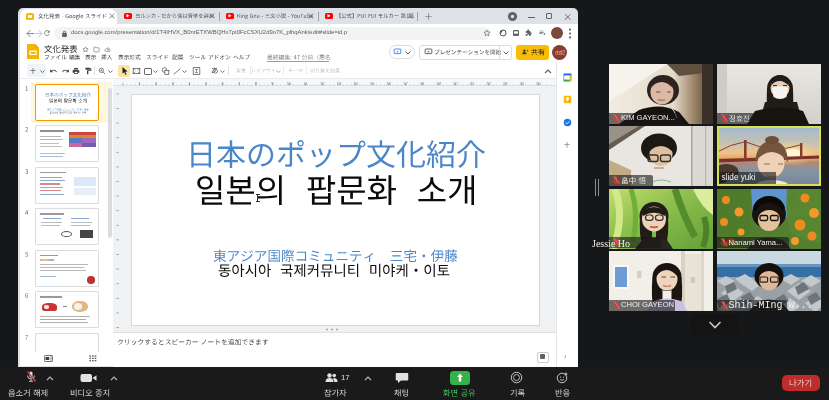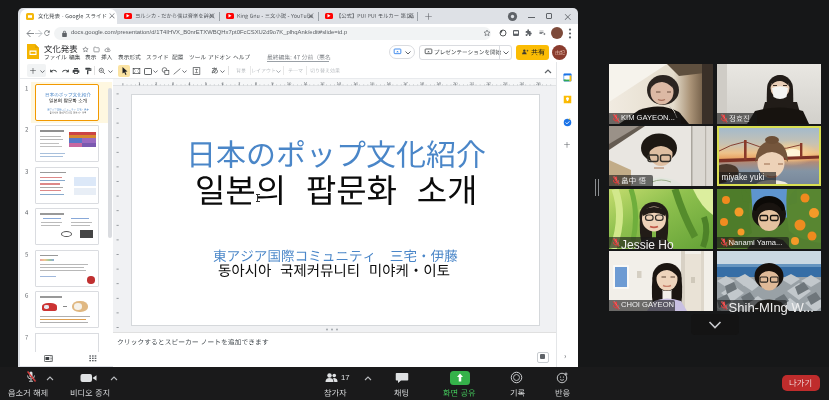--- a/index.html
+++ b/index.html
@@ -706,21 +706,21 @@
       <path d="M0 40 Q10 36 18 40 Q24 44 20 50 Q10 54 0 52 Z" fill="#4a382c"></path>
       <path d="M0 50 Q8 52 10 56 L0 58 Z" fill="#30241c"></path>
       <ellipse cx="54" cy="37" rx="13.5" ry="15" fill="#edd2b8"></ellipse>
       <path d="M38 36 Q40 15 55 15 Q70 15 71 36 Q63 26 55 26 Q46 26 38 36 Z" fill="#75563c"></path>
       <ellipse cx="55" cy="14" rx="7" ry="4" fill="#6d4f36"></ellipse>
       <path d="M47 38 l6 0 M61 38 l5 0" stroke="#9a6a4c" stroke-width="1.2"></path>
       <path d="M50 50 q5 2.2 10 0" stroke="#c8836a" stroke-width="1.5" fill="none"></path>
       <path d="M36 60 L42 56 Q55 52 68 56 L74 60 Z" fill="#efe9dd"></path>
     </svg>
 <div style="position:absolute;left:718.6px;top:172.1px;width:57px;height:12px;background:rgba(24,24,24,0.62)"></div>
-<div style="position:absolute;left:721.6px;top:172.6px;width:57px;height:11px;font-size:8.2px;color:#f2f2f2;font-family:'Liberation Sans'">miyake yuki</div>
+<div style="position:absolute;left:721.6px;top:172.6px;width:57px;height:11px;font-size:8.2px;color:#f2f2f2;font-family:'Liberation Sans'">slide yuki</div>
 <svg style="position:absolute;left:609.0px;top:188.6px;" width="104" height="60" viewBox="0 0 104 60" preserveAspectRatio="none">
       <defs>
         <linearGradient id="gr5" x1="0" y1="0" x2="1" y2="1">
           <stop offset="0" stop-color="#c4dc6e"></stop>
           <stop offset="0.4" stop-color="#8ec04e"></stop>
           <stop offset="1" stop-color="#63a136"></stop>
         </linearGradient>
       </defs>
       <rect width="104" height="60" fill="url(#gr5)"></rect>
       <path d="M6 0 Q16 28 4 60" stroke="#d2e88c" stroke-width="7" fill="none"></path>
@@ -742,21 +742,21 @@
 <div style="position:absolute;left:609.0px;top:237.4px;width:52.0px;height:11px;background:rgba(24,24,24,0.62);border-radius:0 2px 0 0"></div>
 <svg style="position:absolute;left:612.0px;top:238.4px" width="8" height="9" viewBox="0 0 14 16">
       <g fill="#e23c3c">
         <rect x="5" y="1" width="4" height="8" rx="2"></rect>
         <path d="M3 7 a4 4 0 0 0 8 0 l1.4 0 a5.4 5.4 0 0 1 -10.8 0 z"></path>
         <rect x="6.3" y="12.5" width="1.4" height="2.5"></rect>
       </g>
       <path d="M2 1 L12 15" stroke="#e23c3c" stroke-width="1.9"></path>
       <path d="M3.4 0 L13.4 14" stroke="rgba(255,255,255,0.55)" stroke-width="0.8"></path>
     </svg>
-<div style="position:absolute;left:621.0px;top:237.8px;width:40.0px;height:9px;font-size:12px;color:#f0f0f0;white-space:nowrap;font-family:Liberation Sans, sans-serif">Jessie Ho</div>
+<div style="position:absolute;left:592px;top:237.8px;width:40.0px;height:9px;font-size:10px;color:#f0f0f0;white-space:nowrap;font-family:Liberation Serif, serif">Jessie Ho</div>
 <svg style="position:absolute;left:716.6px;top:188.6px;" width="104" height="60" viewBox="0 0 104 60" preserveAspectRatio="none">
       <rect width="104" height="60" fill="#547f30"></rect>
       <path d="M34 0 L74 0 L72 28 Q52 34 36 28 Z" fill="#5e95cf"></path>
       <path d="M0 0 L34 0 Q30 22 35 44 Q20 54 0 52 Z" fill="#4e7c2a"></path>
       <path d="M70 0 L104 0 L104 54 Q84 52 72 42 Q68 20 70 0 Z" fill="#588631"></path>
       <path d="M24 0 Q36 4 34 14 L26 12 Z" fill="#4e7c2a"></path>
       <path d="M80 0 Q70 6 72 16 L80 14 Z" fill="#568432"></path>
       <circle cx="9" cy="11" r="4" fill="#f08a1e"></circle>
       <circle cx="22" cy="23" r="4.5" fill="#f59a28"></circle>
       <circle cx="7" cy="33" r="4" fill="#ef8c20"></circle>
@@ -851,21 +851,21 @@
 <div style="position:absolute;left:716.6px;top:299.7px;width:70.0px;height:11px;background:rgba(24,24,24,0.62);border-radius:0 2px 0 0"></div>
 <svg style="position:absolute;left:719.6px;top:300.7px" width="8" height="9" viewBox="0 0 14 16">
       <g fill="#e23c3c">
         <rect x="5" y="1" width="4" height="8" rx="2"></rect>
         <path d="M3 7 a4 4 0 0 0 8 0 l1.4 0 a5.4 5.4 0 0 1 -10.8 0 z"></path>
         <rect x="6.3" y="12.5" width="1.4" height="2.5"></rect>
       </g>
       <path d="M2 1 L12 15" stroke="#e23c3c" stroke-width="1.9"></path>
       <path d="M3.4 0 L13.4 14" stroke="rgba(255,255,255,0.55)" stroke-width="0.8"></path>
     </svg>
-<div style="position:absolute;left:728.6px;top:300.1px;width:52px;height:9px;font-size:13px;color:#f0f0f0;white-space:nowrap;font-family:Liberation Sans, sans-serif">Shih-MIng W...</div>
+<div style="position:absolute;left:728.6px;top:300.1px;width:52px;height:9px;font-size:10px;color:#f0f0f0;white-space:nowrap;font-family:Liberation Mono, monospace">Shih-MIng W...</div>
 <div style="position:absolute;left:691px;top:314px;width:48px;height:21px;background:#141414;border-radius:4px"></div>
 <svg style="position:absolute;left:708px;top:321px" width="14" height="8" viewBox="0 0 14 8">
       <path d="M1.5 1 L7 6.5 L12.5 1" stroke="#c8cace" stroke-width="1.6" fill="none"></path>
     </svg>
 <div style="position:absolute;left:595px;top:178.5px;width:1.2px;height:17.5px;background:#8a8d90"></div>
 <div style="position:absolute;left:597.5px;top:178.5px;width:1.2px;height:17.5px;background:#8a8d90"></div>
 <div style="position:absolute;left:0;top:366.5px;width:829px;height:33.5px;background:#1a1a1b"></div>
 <svg style="position:absolute;left:24px;top:371px" width="14" height="12" viewBox="0 0 28 24">
       <rect x="11" y="1" width="6" height="12" rx="3" fill="#dfe1e3"></rect>
       <path d="M7 9 a7 7 0 0 0 14 0" fill="none" stroke="#dfe1e3" stroke-width="1.7"></path>

